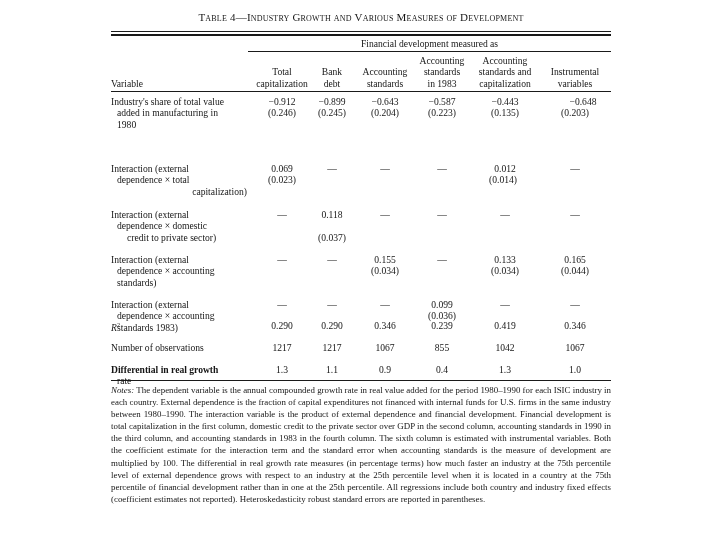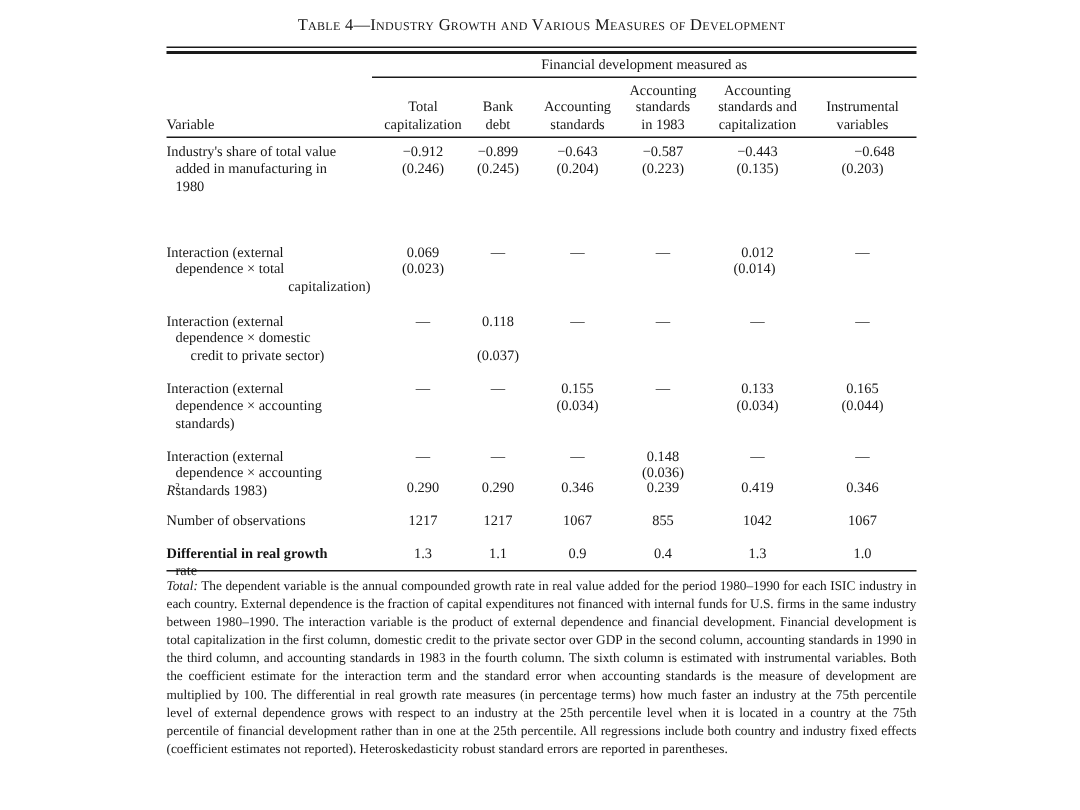--- a/index.html
+++ b/index.html
@@ -33,21 +33,21 @@
   <div class="rule r-top1"></div>
   <div class="rule r-top2"></div>
   <div class="spanner">Financial development measured as</div>
   <div class="rule r-sub"></div>
   <div class="cell var-head">Variable</div>
   <div id="colheads"></div>
   <div class="rule r-head"></div>
   <div id="body"></div>
   <div class="rule r-bottom"></div>
   <div class="notes">
-    <span class="lbl">Total:</span>
+    <span class="lbl">Notes:</span>
     <span>The dependent variable is the annual compounded growth rate in real value added for the period 1980–1990 for each ISIC industry in each country. External dependence is the fraction of capital expenditures not financed with internal funds for U.S. firms in the same industry between 1980–1990. The interaction variable is the product of external dependence and financial development. Financial development is total capitalization in the first column, domestic credit to the private sector over GDP in the second column, accounting standards in 1990 in the third column, and accounting standards in 1983 in the fourth column. The sixth column is estimated with instrumental variables. Both the coefficient estimate for the interaction term and the standard error when accounting standards is the measure of development are multiplied by 100. The differential in real growth rate measures (in percentage terms) how much faster an industry at the 75th percentile level of external dependence grows with respect to an industry at the 25th percentile level when it is located in a country at the 75th percentile of financial development rather than in one at the 25th percentile. All regressions include both country and industry fixed effects (coefficient estimates not reported). Heteroskedasticity robust standard errors are reported in parentheses.</span>
   </div>
 <div class="cell ctr" style="left: 171px; top: 66.2px;">
       <div>Total</div>
       <div>capitalization</div>
     </div>
     <div class="cell ctr" style="left: 221px; top: 66.2px;">
       <div>Bank</div>
       <div>debt</div>
     </div>
@@ -126,21 +126,21 @@
     <div class="cell ctr" style="left: 394px; top: 265.4px;">(0.034)</div>
     <div class="cell ctr" style="left: 464px; top: 265.4px;">(0.044)</div>
     <div class="cell var" style="left: 0px; top: 299px; white-space: normal; padding-left: 0px; text-indent: 0px;">
       <div>Interaction (external</div>
       <div style="padding-left: 6px;">dependence × accounting</div>
       <div style="padding-left: 6px;">standards 1983)</div>
     </div>
     <div class="cell ctr" style="left: 171px; top: 299px;">—</div>
     <div class="cell ctr" style="left: 221px; top: 299px;">—</div>
     <div class="cell ctr" style="left: 274px; top: 299px;">—</div>
-    <div class="cell ctr" style="left: 331px; top: 299px;">0.148</div>
+    <div class="cell ctr" style="left: 331px; top: 299px;">0.099</div>
     <div class="cell ctr" style="left: 394px; top: 299px;">—</div>
     <div class="cell ctr" style="left: 464px; top: 299px;">—</div>
     <div class="cell ctr" style="left: 331px; top: 310.4px;">(0.036)</div>
     <div class="cell ital" style="left: 0px; top: 320px;">R<sup style="font-style: normal;">2</sup></div>
     <div class="cell ctr" style="left: 171px; top: 320px;">0.290</div>
     <div class="cell ctr" style="left: 221px; top: 320px;">0.290</div>
     <div class="cell ctr" style="left: 274px; top: 320px;">0.346</div>
     <div class="cell ctr" style="left: 331px; top: 320px;">0.239</div>
     <div class="cell ctr" style="left: 394px; top: 320px;">0.419</div>
     <div class="cell ctr" style="left: 464px; top: 320px;">0.346</div>

